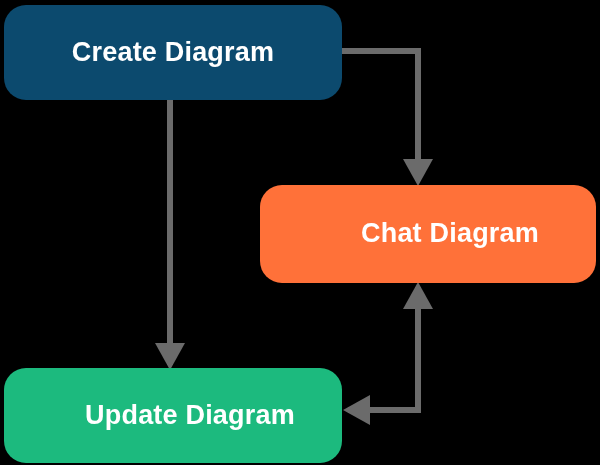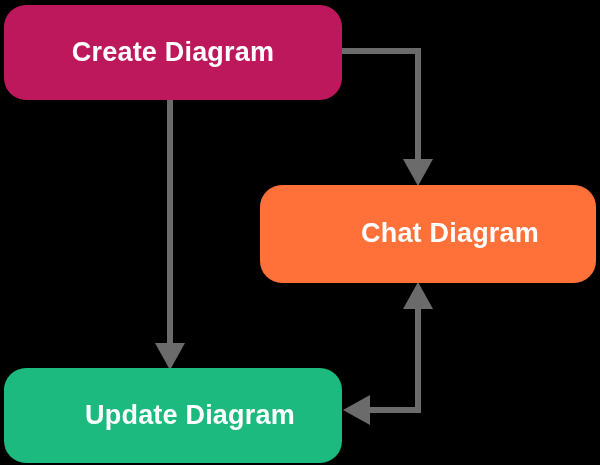--- a/index.html
+++ b/index.html
@@ -79,21 +79,21 @@
       <polygon points="170,370 155,343 185,343" fill="#6b6b6b"></polygon>
     </g>
 
     <g>
       <path d="M 418 287 L 418 410 L 348 410" fill="none" stroke="#6b6b6b" stroke-width="6" stroke-linecap="butt" stroke-linejoin="miter"></path>
       <polygon points="418,282 403,309 433,309" fill="#6b6b6b"></polygon>
       <polygon points="343,410 370,395 370,425" fill="#6b6b6b"></polygon>
     </g>
   </svg>
 
-  <div class="node" id="node-create" style="background: #be185d; left: 4px; top: 5px; width: 338px; height: 95px;">
+  <div class="node" id="node-create" style="background: #0c4a6e; left: 4px; top: 5px; width: 338px; height: 95px;">
     <span class="node-label" style="color: rgb(255, 255, 255);">Create Diagram</span>
   </div>
 
   <div class="node" id="node-chat" style="background: rgb(255, 113, 57); left: 260px; top: 185px; width: 336px; height: 98px;">
     <span class="node-label" style="color: rgb(255, 255, 255);">Chat Diagram</span>
   </div>
 
   <div class="node" id="node-update" style="background: rgb(28, 186, 126); left: 4px; top: 368px; width: 338px; height: 95px;">
     <span class="node-label" style="color: rgb(255, 255, 255);">Update Diagram</span>
   </div>

